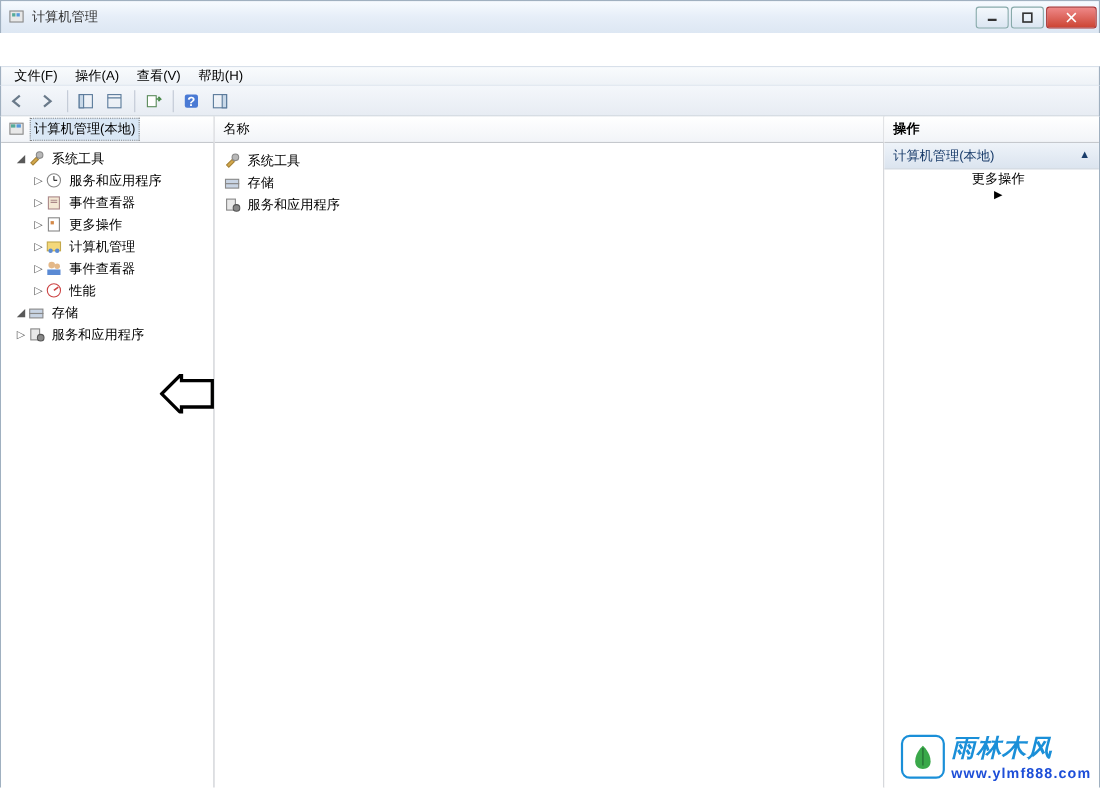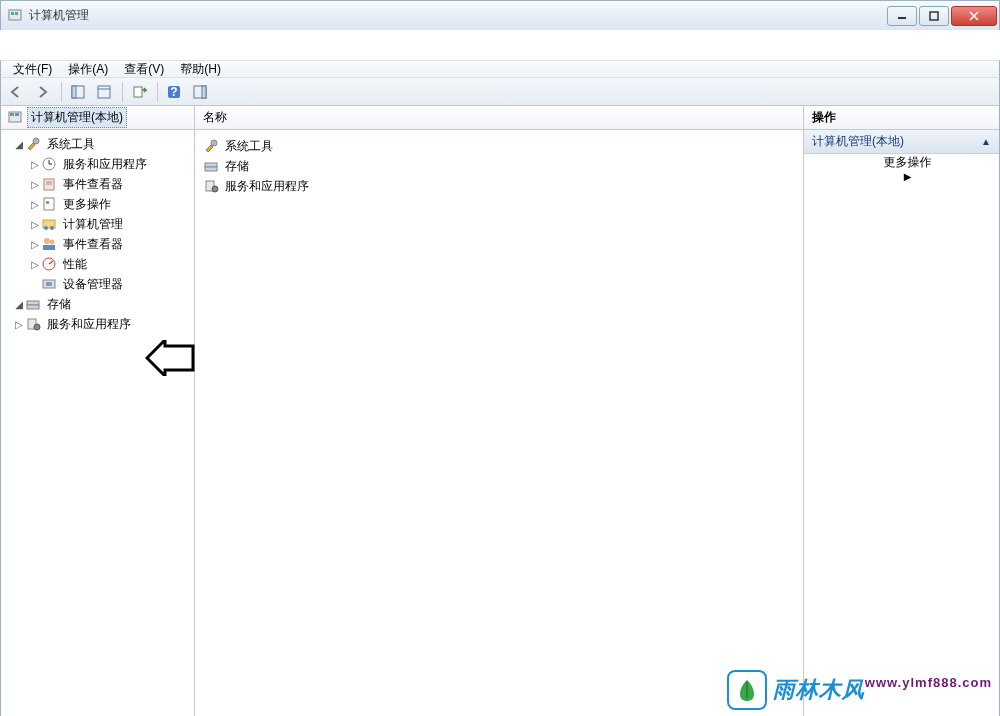--- a/index.html
+++ b/index.html
@@ -51,23 +51,23 @@
     
     .action-pane { width: 195px; background: #fff; }
     .action-header { height: 24px; border-bottom: 1px solid #c5c8cd; display: flex; align-items: center; padding-left: 8px; background: linear-gradient(to bottom, #fff, #f2f4f8); font-weight: bold; }
     .action-body { }
     .action-group { height: 24px; background: linear-gradient(to bottom, #eef3f9, #dbe4ef); border-bottom: 1px solid #c8d0da; display: flex; align-items: center; justify-content: space-between; padding: 0 8px; color: #1a3d6b; }
     .action-row { height: 22px; display: flex; align-items: center; justify-content: space-between; padding: 0 8px 0 20px; cursor: pointer; flex-direction: column; }
     .action-tri { font-size: 10px; }
     
     .watermark { position: absolute; bottom: 6px; right: 8px; display: flex; align-items: center; gap: 6px; }
     .wm-badge { width: 40px; height: 40px; border: 2px solid #1a8fd8; border-radius: 8px; display: flex; align-items: center; justify-content: center; background: #fff; }
-    .wm-text { display: flex; flex-direction: row; }
+    .wm-text { display: flex; flex-direction: column; }
     .wm-ch { font-size: 22px; font-weight: bold; color: #1a8fd8; font-style: italic; letter-spacing: 1px; }
-    .wm-url { font-size: 13px; font-weight: bold; color: #701a75; letter-spacing: 1px; }
+    .wm-url { font-size: 13px; font-weight: bold; color: #1d4ed8; letter-spacing: 1px; }
   </style>
 </head>
 <body>
 
 <div class="window">
   <div class="browser-bg">
     <span class="circle"></span>
       <span class="url">http://&nbsp;&nbsp;&nbsp;&nbsp;&nbsp;&nbsp;&nbsp;&nbsp;&nbsp;&nbsp;&nbsp;&nbsp;&nbsp;&nbsp;&nbsp;&nbsp;&nbsp;&nbsp;.com</span>
   </div>
 
@@ -233,30 +233,20 @@
         <div class="tree-node indent-2">
             <span class="tree-toggle">▷</span>
             <span class="tree-icon">
               <svg width="16" height="16">
                 <circle cx="8" cy="8" r="6" fill="#fff" stroke="#c44"></circle>
                 <line x1="8" y1="8" x2="12" y2="5" stroke="#c44" stroke-width="1.5"></line>
               </svg>
             </span>
             <span class="tree-label">性能</span>
           </div>
-        <div class="tree-node indent-2">
-            <span class="tree-toggle"></span>
-            <span class="tree-icon">
-              <svg width="16" height="16">
-                <rect x="2" y="4" width="12" height="8" fill="#d8e0e8" stroke="#888"></rect>
-                <rect x="5" y="6" width="6" height="4" fill="#8a9ab4"></rect>
-              </svg>
-            </span>
-            <span class="tree-label">设备管理器</span>
-          </div>
         <div class="tree-node indent-1">
             <span class="tree-toggle">◢</span>
             <span class="tree-icon">
               <svg width="16" height="16">
                 <rect x="2" y="5" width="12" height="4" fill="#c8d4e4" stroke="#888"></rect>
                 <rect x="2" y="9" width="12" height="4" fill="#c8d4e4" stroke="#888"></rect>
               </svg>
             </span>
             <span class="tree-label">存储</span>
           </div>

